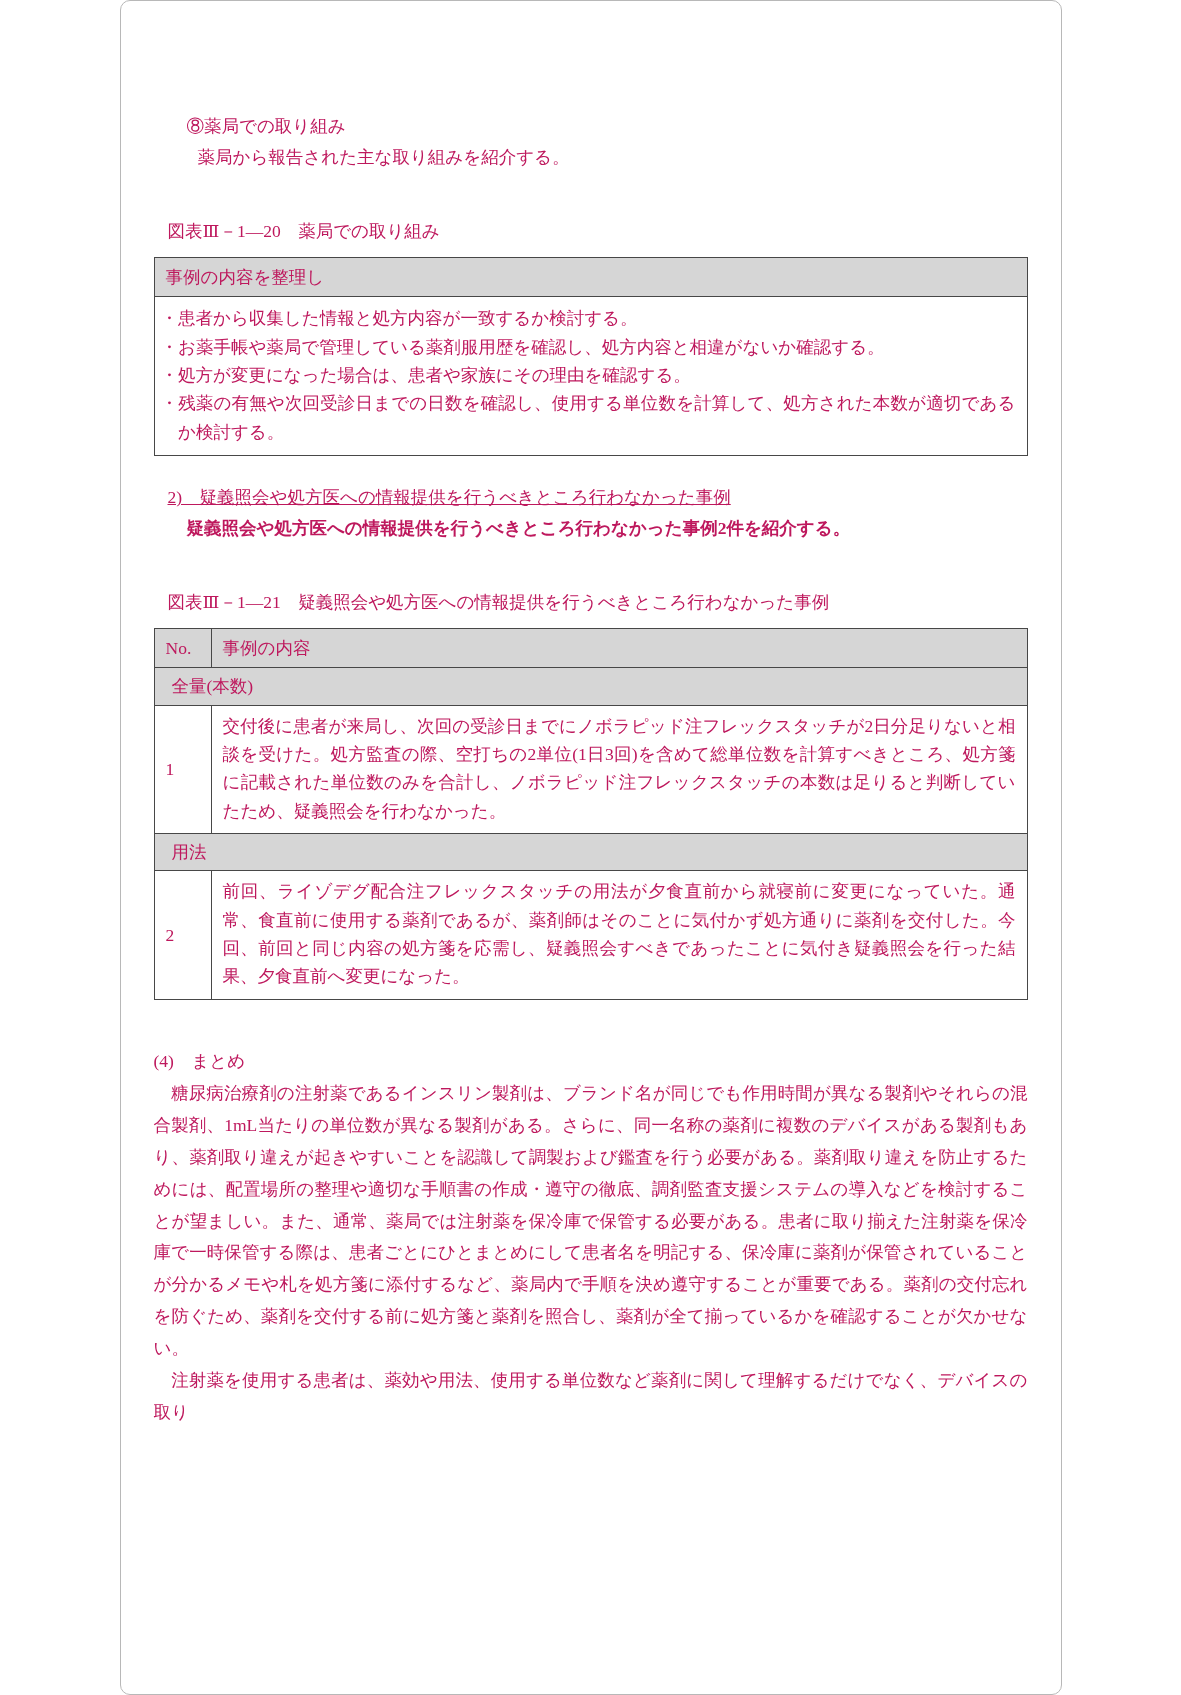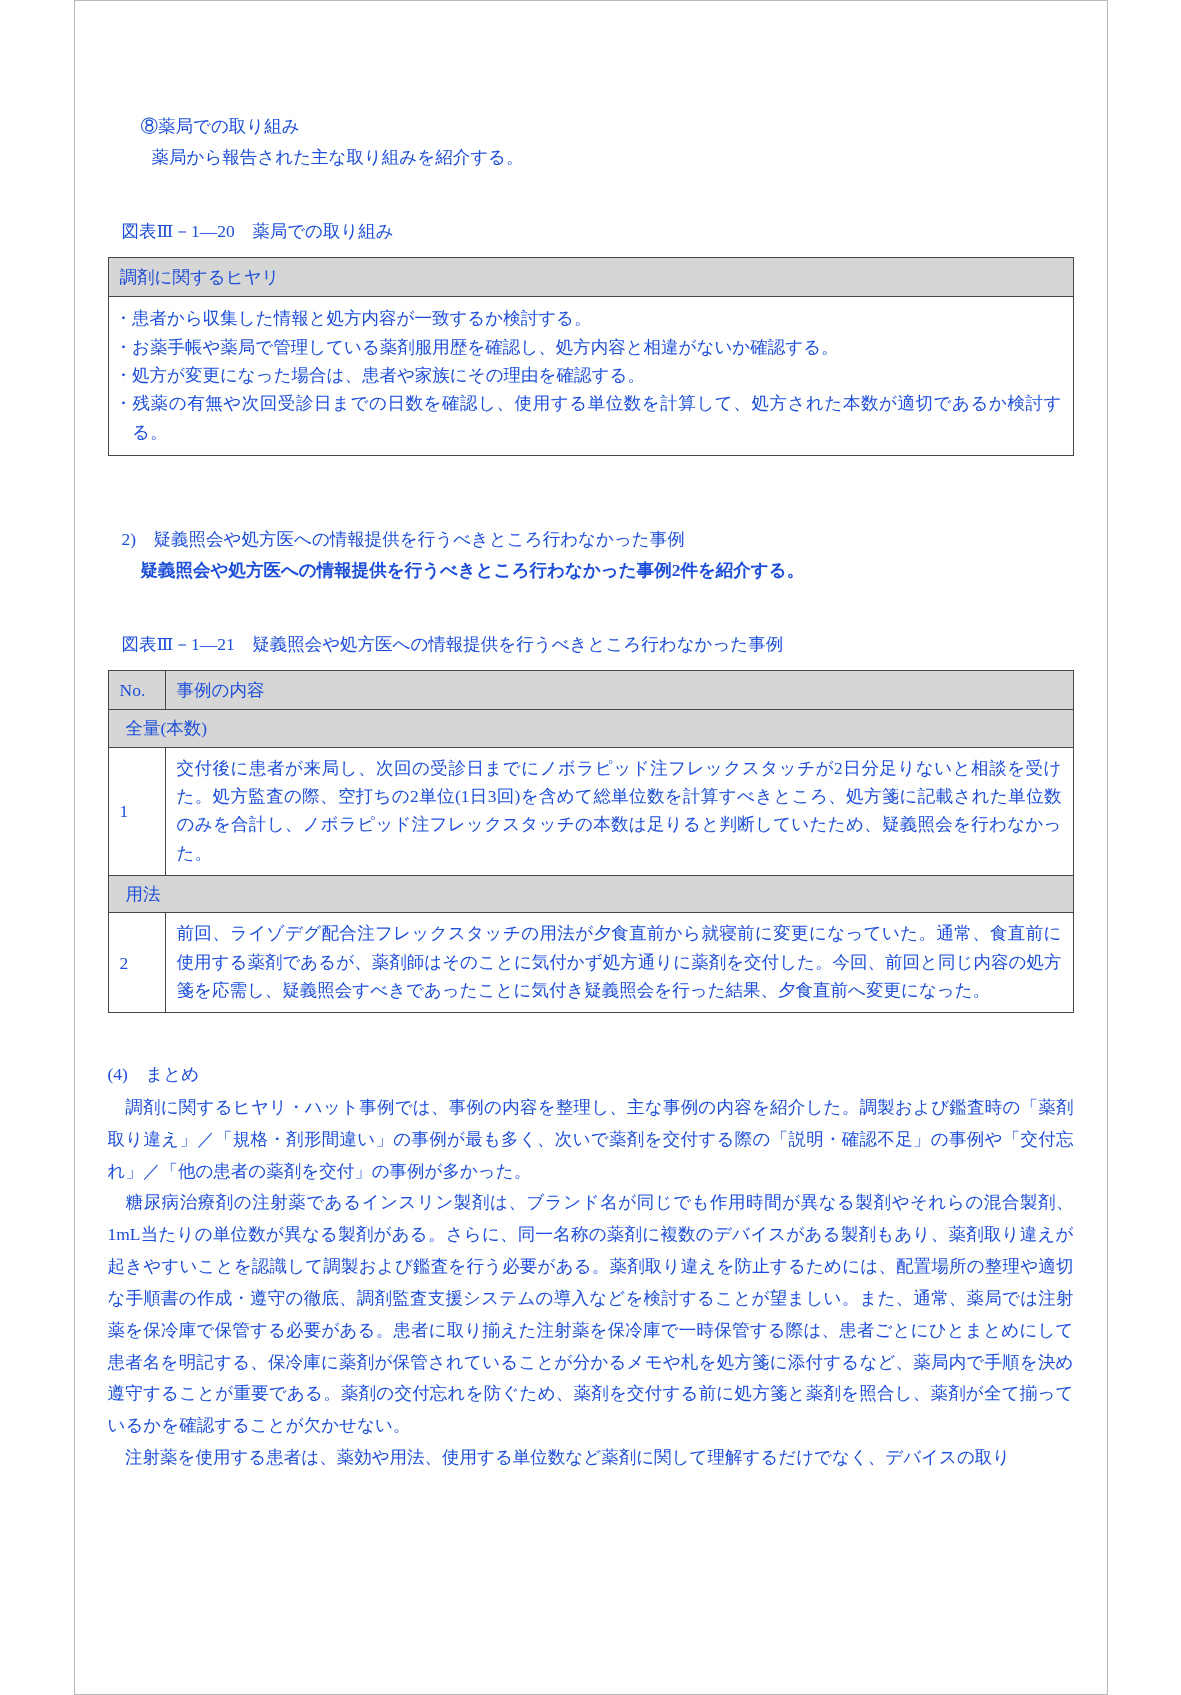--- a/index.html
+++ b/index.html
@@ -1,27 +1,27 @@
 <!DOCTYPE html>
 <html lang="ja"><head>
 <meta charset="utf-8">
 <style>
   * { box-sizing: border-box; }
   html, body { margin: 0; padding: 0; background: #ffffff; }
   .page {
-    width: 1034px;
+    width: 942px;
     min-height: 1695px;
     background: #ffffff;
-    color: #1d4ed8;
+    color: #be185d;
     font-family: "Liberation Serif", "DejaVu Serif", serif;
     font-size: 17.5px;
     line-height: 1.75;
     padding: 110px 33px 40px 33px;
     border: 1px solid #b8b8b8;
-    border-radius: 0;
+    border-radius: 10px;
     margin: 0 auto;
   }
   p, h2, h3 { margin: 0; font-size: 17.5px; font-weight: normal; }
 
   .heading-circled { margin-left: 33px; }
   .intro-1 { margin-left: 44px; }
   .figure-caption { margin: 44px 0 10px 14px; }
 
   table.doc-table {
     width: 100%;
@@ -39,21 +39,21 @@
   }
   .gray-cell { background: #d6d6d6; }
 
   .bullet-item {
     padding-left: 1em;
     text-indent: -1em;
     text-align: justify;
   }
   .tbl-initiatives td.body-cell { padding: 7px 11px 9px 6px; }
 
-  .heading-numbered { margin: 68px 0 0 14px; }
+  .heading-numbered { margin: 26px 0 0 14px; text-decoration: underline; }
   .intro-2 { margin-left: 33px; font-weight: bold; }
 
   .tbl-cases col.col-no { width: 57px; }
   .tbl-cases th.center, .tbl-cases td.num-cell { text-align: left; }
   .tbl-cases td.case-text {
     text-align: justify;
     padding: 6px 11px 8px 11px;
   }
   .tbl-cases td.category-cell { padding: 4px 17px; }
 
@@ -71,21 +71,21 @@
 
   <section>
     <h3 class="heading-circled">⑧薬局での取り組み</h3>
     <p class="intro-1">薬局から報告された主な取り組みを紹介する。</p>
 
     <p class="figure-caption">図表Ⅲ－1—20　薬局での取り組み</p>
 
     <table class="doc-table tbl-initiatives">
       <thead>
         <tr>
-          <th class="gray-cell">調剤に関するヒヤリ</th>
+          <th class="gray-cell">事例の内容を整理し</th>
         </tr>
       </thead>
       <tbody>
         <tr>
           <td class="body-cell">
             <div class="bullet-item">・患者から収集した情報と処方内容が一致するか検討する。</div>
             <div class="bullet-item">・お薬手帳や薬局で管理している薬剤服用歴を確認し、処方内容と相違がないか確認する。</div>
             <div class="bullet-item">・処方が変更になった場合は、患者や家族にその理由を確認する。</div>
             <div class="bullet-item">・残薬の有無や次回受診日までの日数を確認し、使用する単位数を計算して、処方された本数が適切であるか検討する。</div>
           </td>
@@ -125,18 +125,17 @@
         <tr>
           <td class="num-cell">2</td>
           <td class="case-text">前回、ライゾデグ配合注フレックスタッチの用法が夕食直前から就寝前に変更になっていた。通常、食直前に使用する薬剤であるが、薬剤師はそのことに気付かず処方通りに薬剤を交付した。今回、前回と同じ内容の処方箋を応需し、疑義照会すべきであったことに気付き疑義照会を行った結果、夕食直前へ変更になった。</td>
         </tr>
       </tbody>
     </table>
   </section>
 
   <section class="summary">
     <h3 class="summary-heading">(4)　まとめ</h3>
-    <p>　調剤に関するヒヤリ・ハット事例では、事例の内容を整理し、主な事例の内容を紹介した。調製および鑑査時の「薬剤取り違え」／「規格・剤形間違い」の事例が最も多く、次いで薬剤を交付する際の「説明・確認不足」の事例や「交付忘れ」／「他の患者の薬剤を交付」の事例が多かった。</p>
     <p>　糖尿病治療剤の注射薬であるインスリン製剤は、ブランド名が同じでも作用時間が異なる製剤やそれらの混合製剤、1mL当たりの単位数が異なる製剤がある。さらに、同一名称の薬剤に複数のデバイスがある製剤もあり、薬剤取り違えが起きやすいことを認識して調製および鑑査を行う必要がある。薬剤取り違えを防止するためには、配置場所の整理や適切な手順書の作成・遵守の徹底、調剤監査支援システムの導入などを検討することが望ましい。また、通常、薬局では注射薬を保冷庫で保管する必要がある。患者に取り揃えた注射薬を保冷庫で一時保管する際は、患者ごとにひとまとめにして患者名を明記する、保冷庫に薬剤が保管されていることが分かるメモや札を処方箋に添付するなど、薬局内で手順を決め遵守することが重要である。薬剤の交付忘れを防ぐため、薬剤を交付する前に処方箋と薬剤を照合し、薬剤が全て揃っているかを確認することが欠かせない。</p>
     <p>　注射薬を使用する患者は、薬効や用法、使用する単位数など薬剤に関して理解するだけでなく、デバイスの取り</p>
   </section>
 
 </div>
 
 </body></html>

